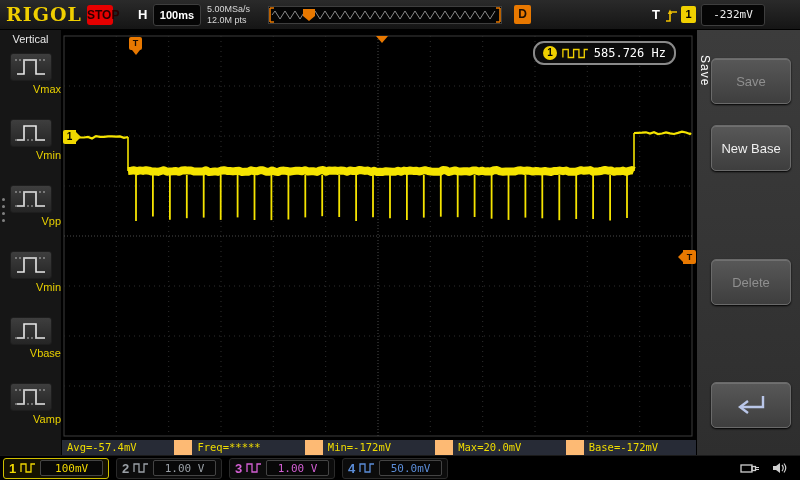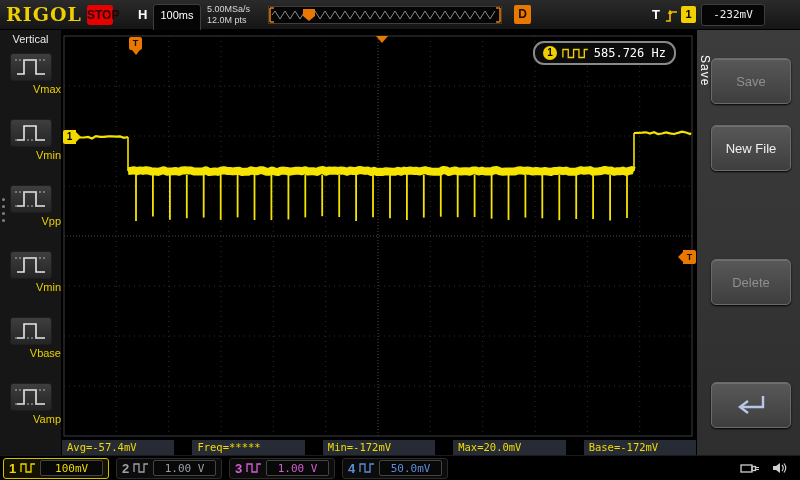--- a/index.html
+++ b/index.html
@@ -1,31 +1,31 @@
 <!DOCTYPE html>
 <html><head>
 <meta charset="utf-8">
 <style>
   *{margin:0;padding:0;box-sizing:border-box}
   body{background:#222}
-  #screen{position:relative;width:800px;height:480px;background:#000000;overflow:hidden;
+  #screen{position:relative;width:800px;height:480px;background:#fdba74;overflow:hidden;
           font-family:"Liberation Sans",sans-serif}
   .mono{font-family:"DejaVu Sans Mono",monospace}
 
   
   .topbar{position:absolute;left:0;top:0;width:800px;height:30px;
           background:linear-gradient(#2a2a2a,#151515);border-bottom:1px solid #000}
   .topbar>*{position:absolute}
   .logo{left:6px;top:3px;font:bold 19px "DejaVu Serif",serif;color:#f0cf00;letter-spacing:1px}
   .stop{left:87px;top:5px;width:26px;height:20px;background:#e60000;color:#2a0000;
         font-weight:bold;font-size:12px;text-align:center;line-height:20px;border-radius:3px}
   .hlbl{left:138px;top:7px;color:#fff;font-weight:bold;font-size:13px}
   .valbox{background:#050505;border:1px solid #3e3e3e;border-radius:3px;color:#eee;
           font-size:11px;text-align:center;line-height:20px}
-  .hval{left:153px;top:4px;width:48px;height:30px;font-weight:normal;color:#fff}
+  .hval{left:153px;top:4px;width:48px;height:22px;font-weight:bold;color:#fff}
   .rate{left:207px;top:4px;font-size:9px;color:#d8d8d8;line-height:11px}
   .preview{left:268px;top:6px;width:234px;height:18px;background:#050505;border:1px solid #3e3e3e}
   .dlbl{left:514px;top:5px;width:17px;height:19px;background:#e87800;color:#1d0d00;
         font-weight:bold;font-size:12px;text-align:center;line-height:19px;border-radius:2px}
   .dval{left:536px;top:4px;width:106px;height:22px}
   .tlbl{left:652px;top:7px;color:#fff;font-weight:bold;font-size:13px}
   .slope{left:665px;top:8px}
   .tsrc{left:681px;top:6px;width:15px;height:17px;background:#f0d000;border-radius:2px;
         color:#000;font-weight:bold;font-size:11px;text-align:center;line-height:17px}
   .tval{left:701px;top:4px;width:64px;height:22px}
@@ -303,21 +303,21 @@
         <polygon points="1,5 4,5 8,2 8,12 4,9 1,9" fill="#cfcfcf"></polygon>
         <path d="M10,4 Q12.5,7 10,10" fill="none" stroke="#cfcfcf" stroke-width="1.2"></path>
         <path d="M12,2.5 Q15.5,7 12,11.5" fill="none" stroke="#cfcfcf" stroke-width="1.2"></path>
       </svg>
     </div>
   </div>
 
   <div class="rightmenu">
     <div class="menutab">Save</div>
     <div class="menu-btn b0 disabled">Save</div>
-    <div class="menu-btn b1">New File</div>
+    <div class="menu-btn b1">New Base</div>
     <div class="menu-btn b3 disabled">Delete</div>
     <div class="menu-btn back">
       <svg width="44" height="26" viewBox="0 0 44 26">
         <path d="M34,4 V15 H13" fill="none" stroke="#b9c6e8" stroke-width="2.4"></path>
         <path d="M19,9 L11,15 L19,21" fill="none" stroke="#b9c6e8" stroke-width="2.4"></path>
       </svg>
     </div>
   </div>
 
 </div>

